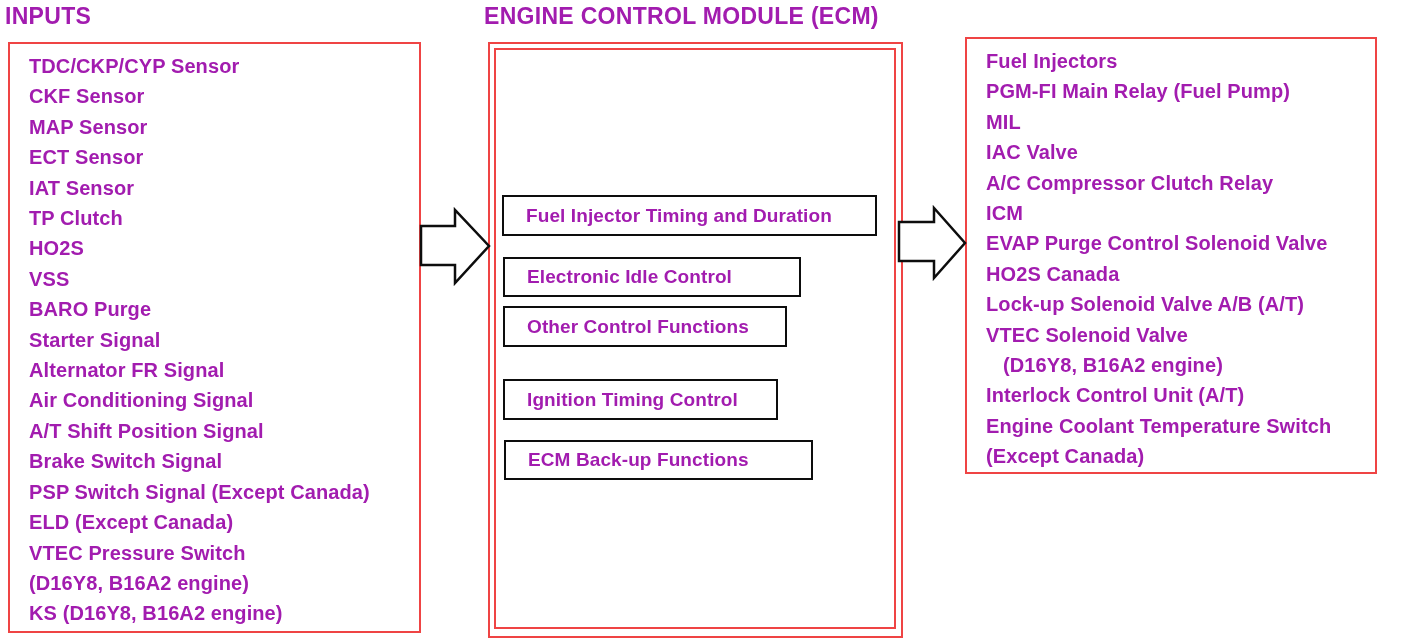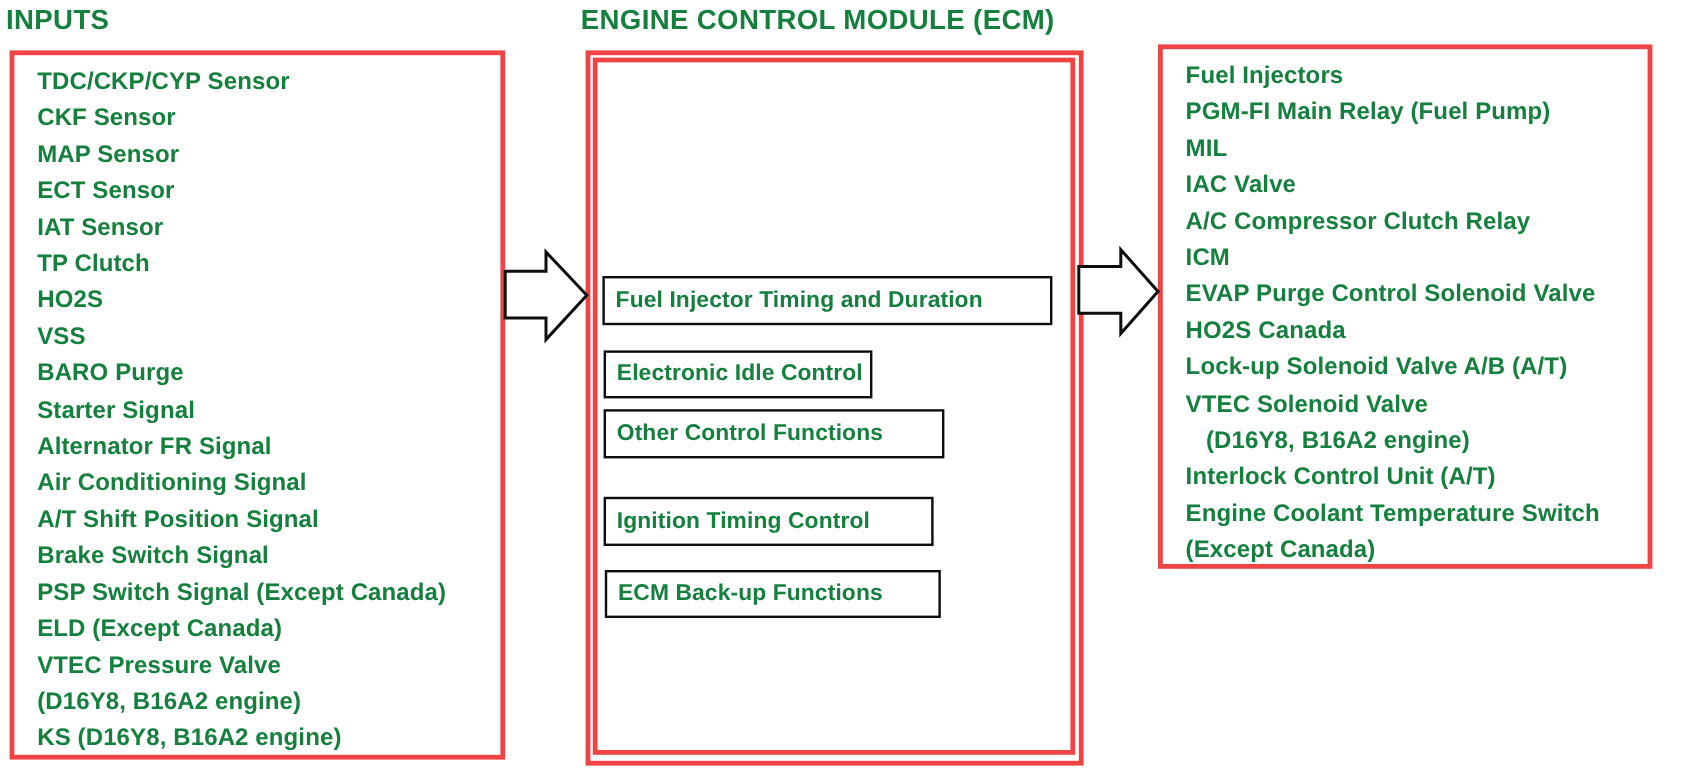--- a/index.html
+++ b/index.html
@@ -5,35 +5,35 @@
   html, body {
     margin: 0;
     padding: 0;
     background: #ffffff;
   }
   .page {
     position: relative;
     width: 1408px;
     height: 644px;
     background: #ffffff;
-    color: #15803d;
+    color: #a21caf;
     font-family: "Liberation Sans", "DejaVu Sans", sans-serif;
     overflow: hidden;
   }
   .hdr {
     position: absolute;
     top: 3px;
     font-size: 23px;
     font-weight: 700;
     letter-spacing: 0.3px;
     white-space: nowrap;
   }
   .box {
     position: absolute;
-    border: 4px solid #ef4444;
+    border: 2px solid #ef4444;
     background: #ffffff;
     box-sizing: border-box;
   }
   .list {
     position: absolute;
     left: 19px;
     top: 7px;
     right: 4px;
   }
   .list .list-line {
@@ -43,26 +43,25 @@
     white-space: pre;
     letter-spacing: 0.1px;
   }
   .fbox {
     position: absolute;
     border: 2px solid #0d0d0d;
     background: #ffffff;
     box-sizing: border-box;
     display: flex;
     align-items: center;
-    padding-left: 9px;
+    padding-left: 22px;
     font-size: 19px;
     font-weight: 700;
     white-space: nowrap;
     letter-spacing: 0.1px;
-    margin-top: 35px;
   }
   .arrows {
     position: absolute;
     left: 0;
     top: 0;
     pointer-events: none;
   }
   .arrows polygon {
     fill: #ffffff;
     stroke: #0d0d0d;
@@ -90,42 +89,42 @@
         <div class="list-line">HO2S</div>
         <div class="list-line">VSS</div>
         <div class="list-line">BARO Purge</div>
         <div class="list-line">Starter Signal</div>
         <div class="list-line">Alternator FR Signal</div>
         <div class="list-line">Air Conditioning Signal</div>
         <div class="list-line">A/T Shift Position Signal</div>
         <div class="list-line">Brake Switch Signal</div>
         <div class="list-line">PSP Switch Signal (Except Canada)</div>
         <div class="list-line">ELD (Except Canada)</div>
-        <div class="list-line">VTEC Pressure Valve</div>
+        <div class="list-line">VTEC Pressure Switch</div>
         <div class="list-line">(D16Y8, B16A2 engine)</div>
         <div class="list-line">KS (D16Y8, B16A2 engine)</div>
       </div>
   </div>
 
   <div class="box" style="left:488px;top:42px;width:415px;height:596px;"></div>
   <div class="box" style="left:494px;top:48px;width:402px;height:581px;"></div>
 
   <div class="fbox" style="left:502px;top:195px;width:375px;height:41px;">
     <span>Fuel Injector Timing and Duration</span>
   </div>
-  <div class="fbox" style="left:503px;top:257px;width:224px;height:40px;">
+  <div class="fbox" style="left:503px;top:257px;width:298px;height:40px;">
     <span>Electronic Idle Control</span>
   </div>
   <div class="fbox" style="left:503px;top:306px;width:284px;height:41px;">
     <span>Other Control Functions</span>
   </div>
   <div class="fbox" style="left:503px;top:379px;width:275px;height:41px;">
     <span>Ignition Timing Control</span>
   </div>
-  <div class="fbox" style="left:504px;top:440px;width:280px;height:40px;">
+  <div class="fbox" style="left:504px;top:440px;width:309px;height:40px;">
     <span>ECM Back-up Functions</span>
   </div>
 
   <div class="box" style="left:965px;top:37px;width:412px;height:437px;">
     <div class="list">
         <div class="list-line">Fuel Injectors</div>
         <div class="list-line">PGM-FI Main Relay (Fuel Pump)</div>
         <div class="list-line">MIL</div>
         <div class="list-line">IAC Valve</div>
         <div class="list-line">A/C Compressor Clutch Relay</div>

